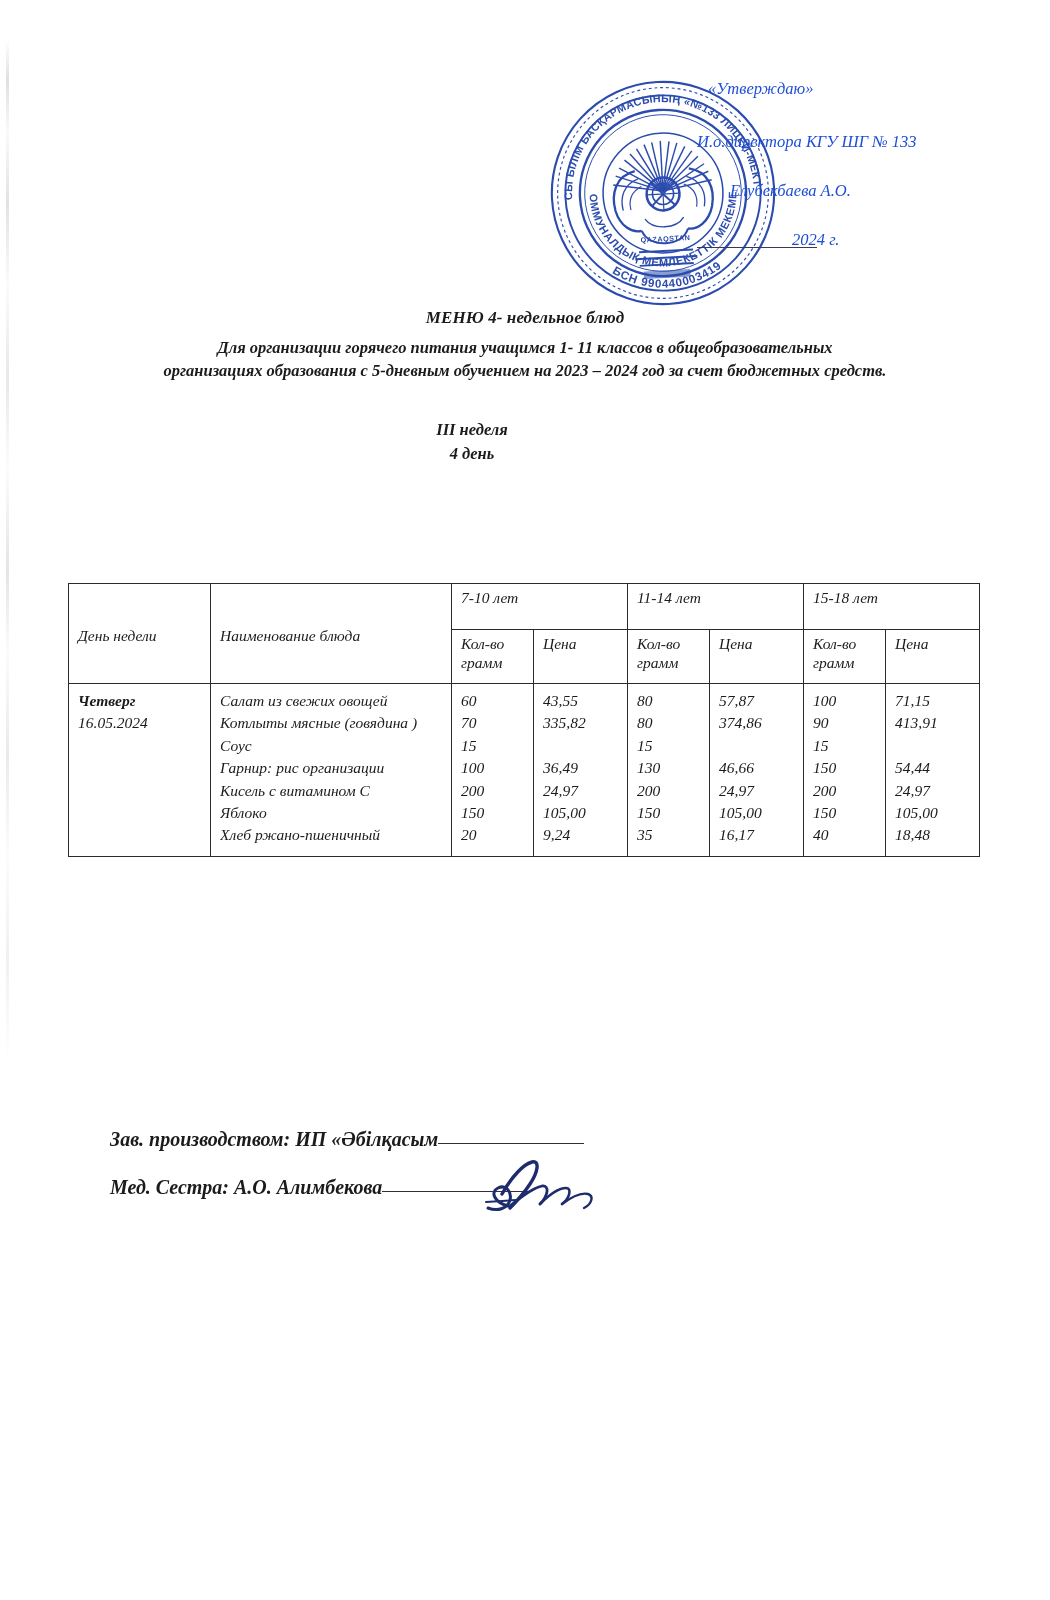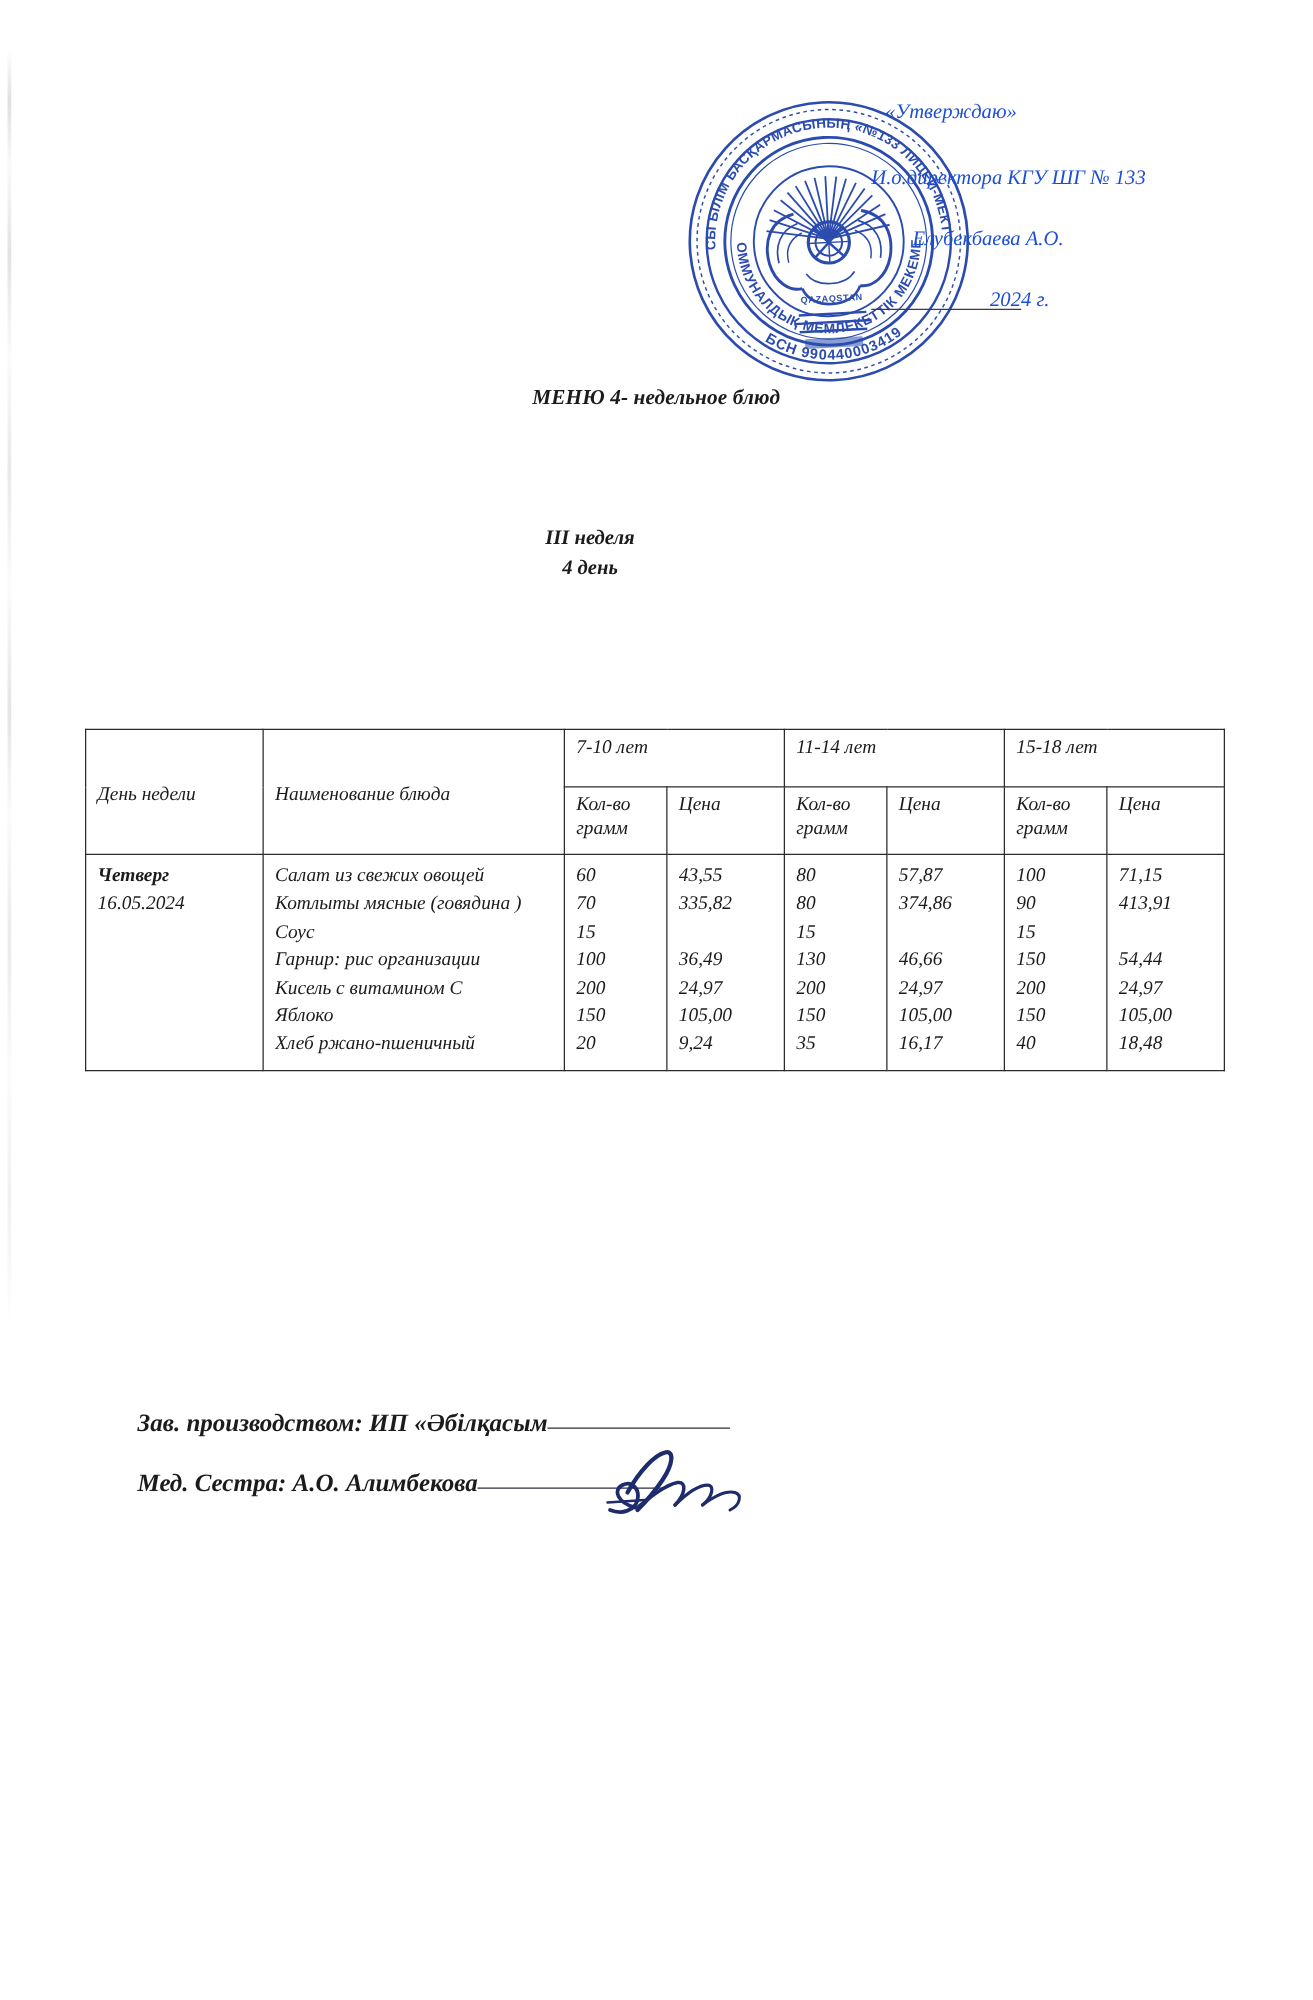--- a/index.html
+++ b/index.html
@@ -317,20 +317,22 @@
   <div class="approval">
     <div class="ln ln1">«Утверждаю»</div>
     <div class="ln ln2">И.о.директора  КГУ ШГ № 133</div>
     <div class="ln ln3">Елубекбаева А.О.</div>
     <div class="ln ln4">2024 г.</div>
   </div>
 
   <div class="title-block">
     <div class="title-main">МЕНЮ 4- недельное блюд</div>
     <div class="title-sub">
+      <span class="l1">Для организации горячего питания учащимся 1- 11 классов в общеобразовательных</span>
+      <span class="l2">организациях образования с 5-дневным обучением на 2023 – 2024 год за счет бюджетных средств.</span>
     </div>
   </div>
 
   <div class="week-block">
     <div>III неделя</div>
     <div>4 день</div>
   </div>
 
   <table class="menu-table">
     <colgroup>

